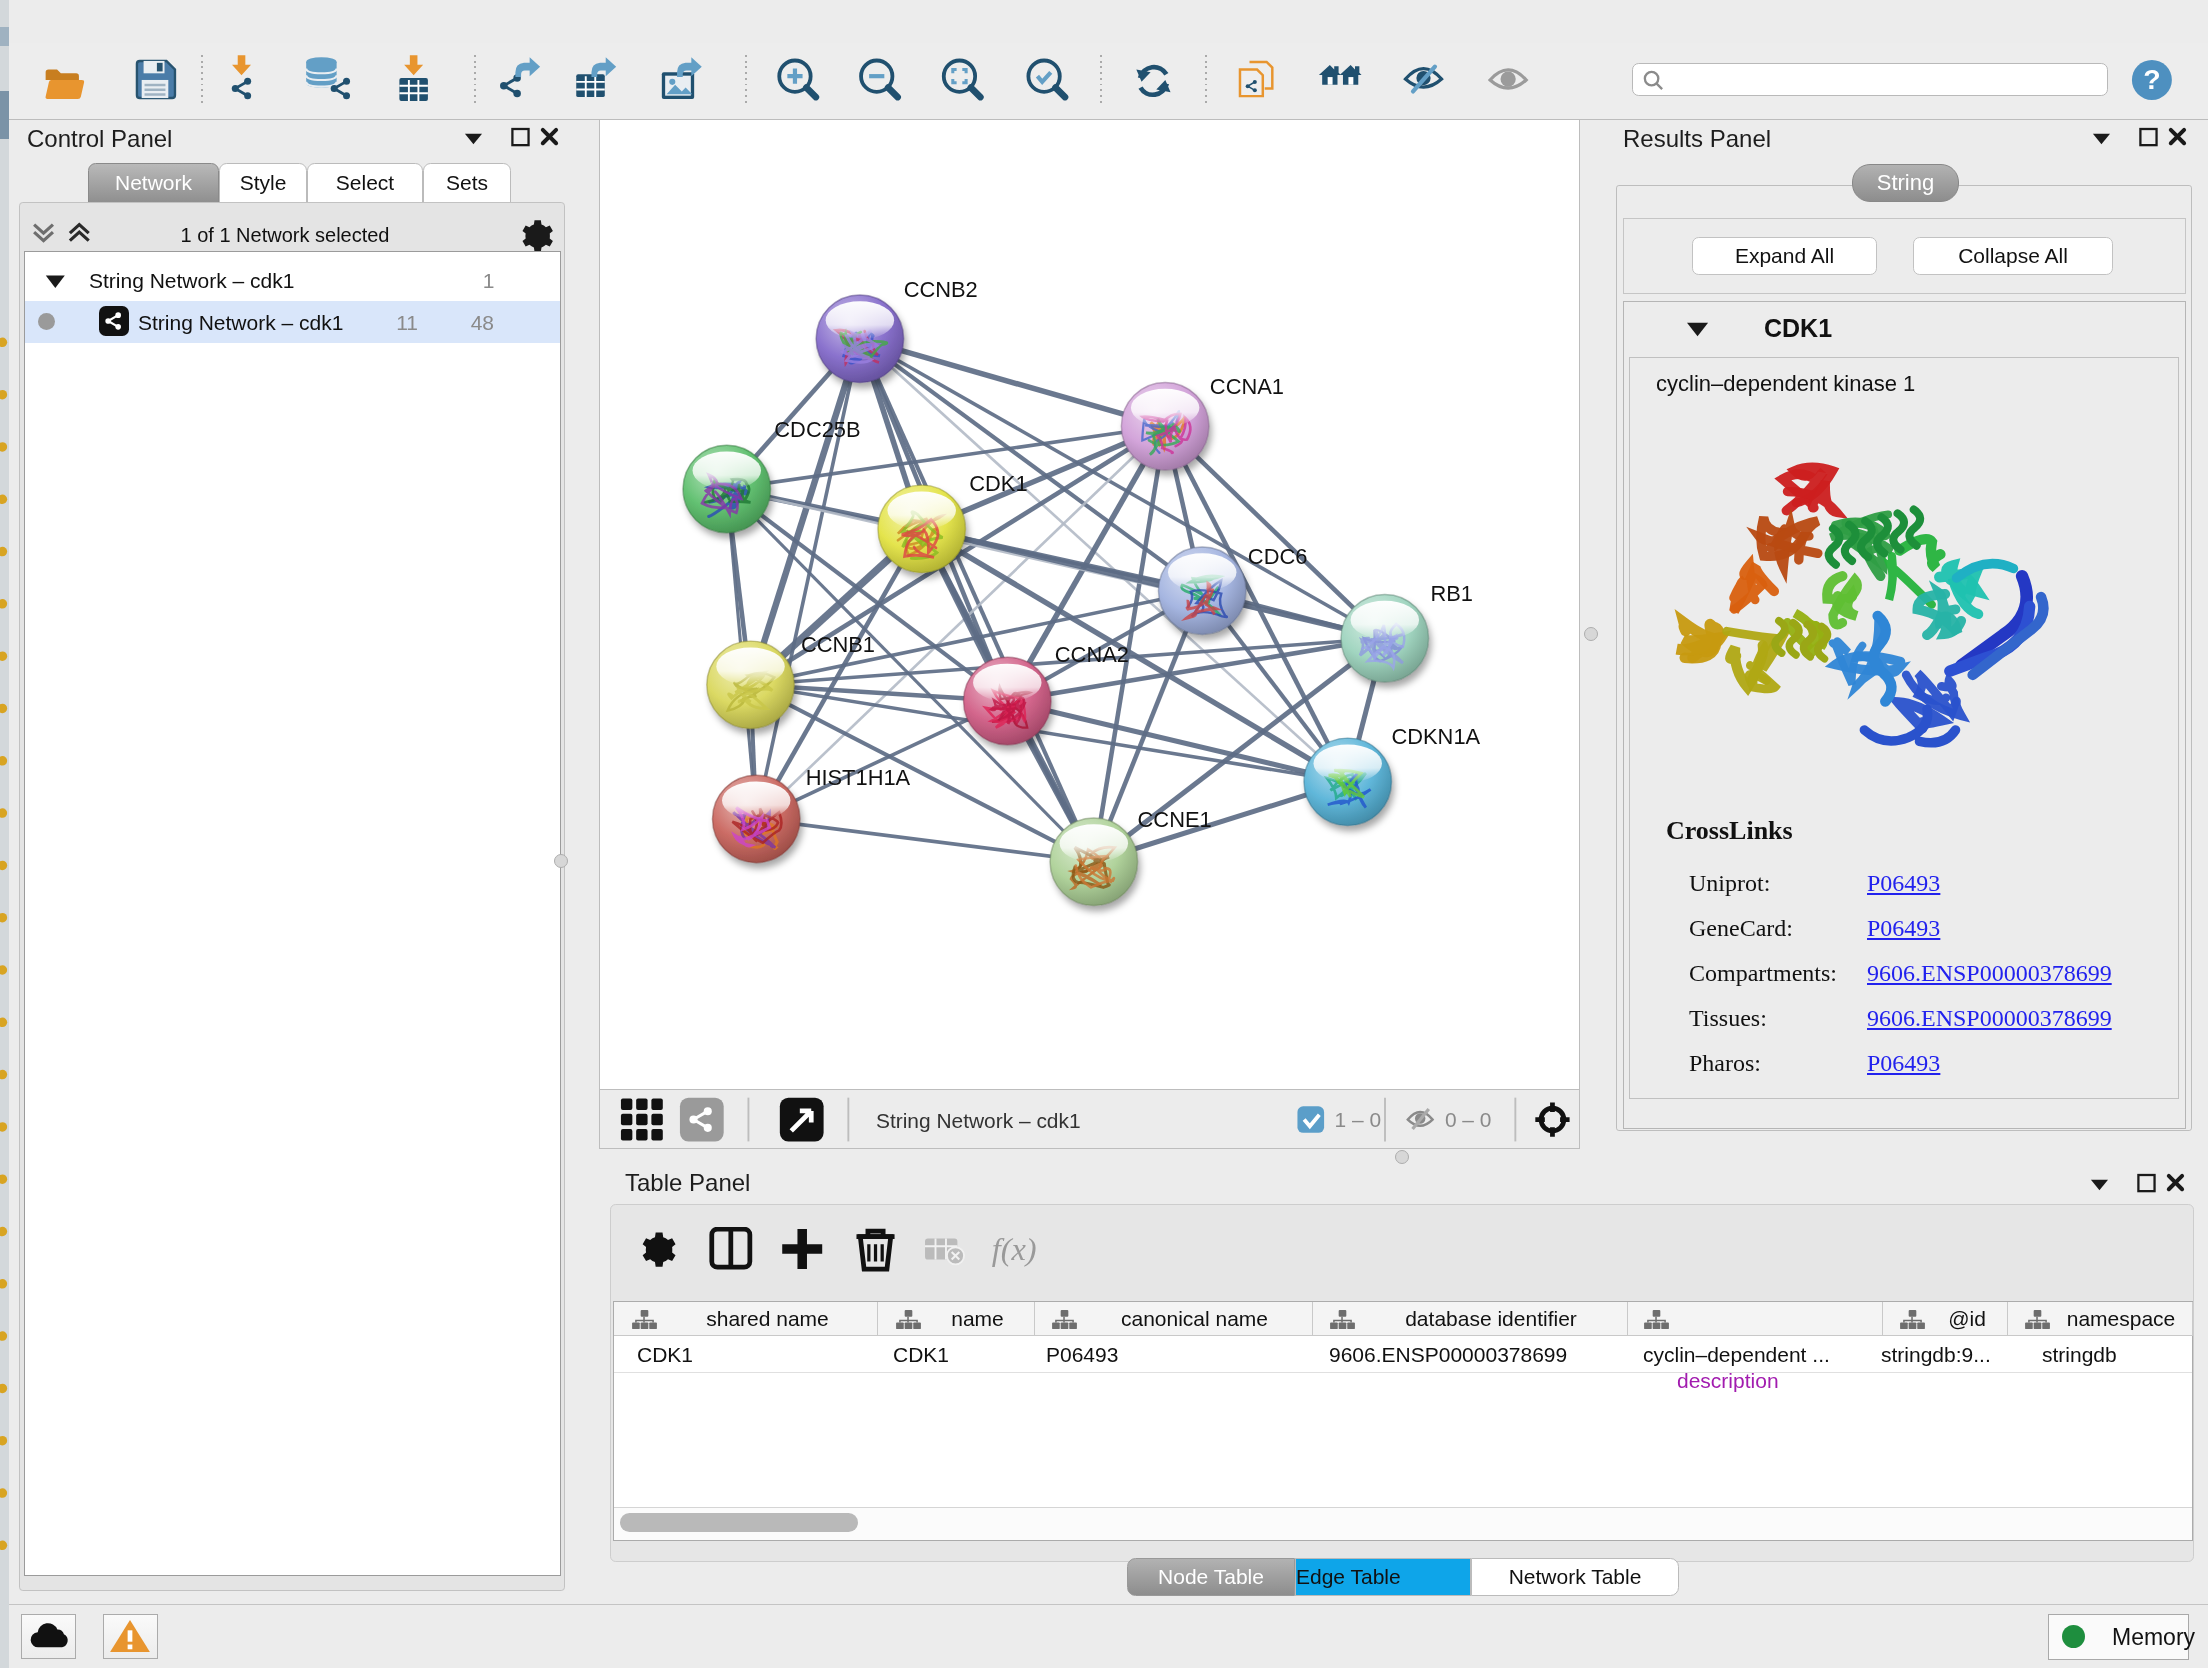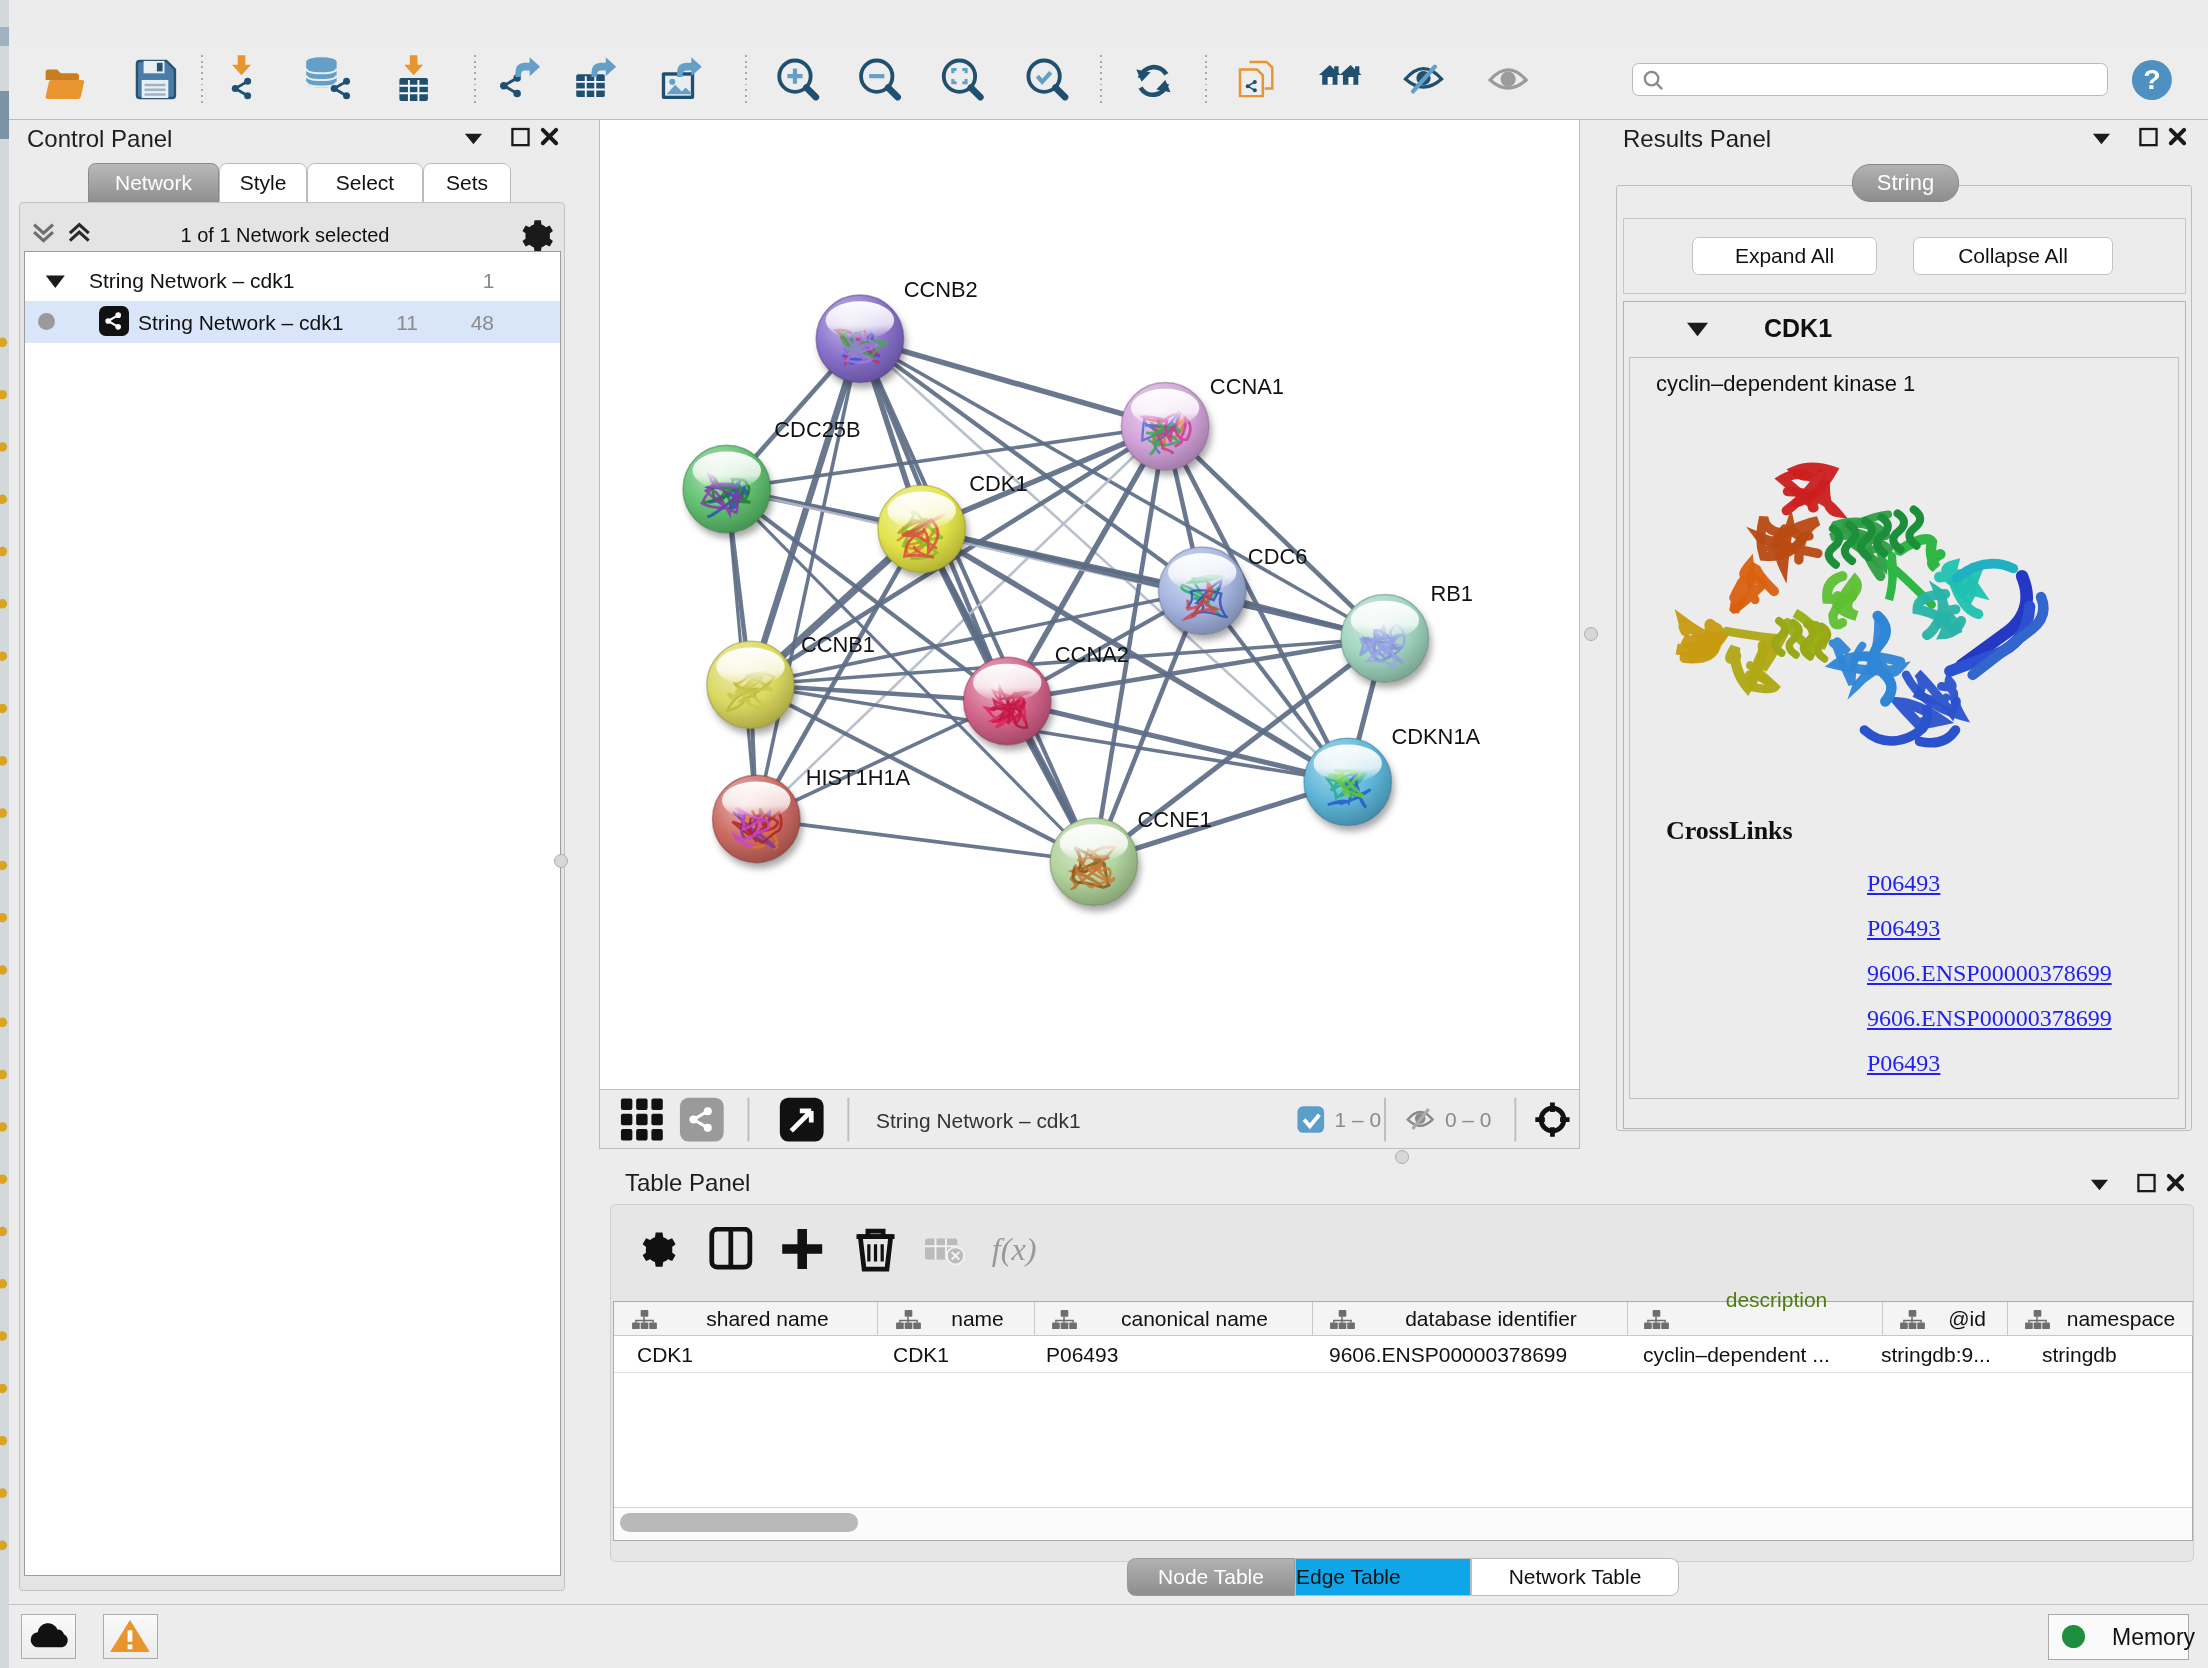--- a/index.html
+++ b/index.html
@@ -619,20 +619,23 @@
       <path d="M193 211 q12 8 1 17 q-11 8 2 17" fill="none" stroke="#9aa716" stroke-width="8" stroke-linecap="round"></path>
       <path d="M404 158 q16 38 -20 62 l-44 32" fill="none" stroke="#2438c4" stroke-width="13" stroke-linecap="round"></path>
       <path d="M412 190 q-2 42 -46 54 l-38 14" fill="none" stroke="#2d50d2" stroke-width="12" stroke-linecap="round"></path>
       <path d="M352 262 l62 -48 q18 -14 10 -34" fill="none" stroke="#3366cc" stroke-width="11" stroke-linecap="round"></path>
       <path d="M335 160 q30 -24 60 -10" fill="none" stroke="#1fb0c4" stroke-width="10" stroke-linecap="round"></path>
       <path d="M252 200 q16 14 2 30 q-14 16 4 30 q16 14 2 30" fill="none" stroke="#2f86d6" stroke-width="11" stroke-linecap="round"></path>
       <path d="M238 320 q20 18 46 8 q24 -10 20 -30 M296 332 q26 6 38 -12" fill="none" stroke="#2a52cc" stroke-width="10" stroke-linecap="round"></path>
     </svg>
 
 <div class="abs" style="left:1666px;top:816px;font-family:'Liberation Serif',serif;font-size:26px;font-weight:bold;color:#111">CrossLinks</div>
+<div class="abs" style="left:1689px;top:861px;font-family:'Liberation Serif',serif;font-size:24px;color:#111;line-height:45px">
+Uniprot:<br>GeneCard:<br>Compartments:<br>Tissues:<br>Pharos:
+</div>
 <div class="abs" style="left:1867px;top:861px;font-family:'Liberation Serif',serif;font-size:24px;color:#2222ee;line-height:45px;text-decoration:underline">
 P06493<br>P06493<br>9606.ENSP00000378699<br>9606.ENSP00000378699<br>P06493
 </div>
 
 <div class="abs ptitle" style="left:625px;top:1169px">Table Panel</div>
 <svg width="114" height="25" style="position:absolute;left:2089px;top:1172px" viewBox="0 0 120 26">
  <path d="M2 8 l18 0 -9 11z" fill="#1a1a1a"></path>
  <rect x="52" y="3" width="17" height="17" fill="none" stroke="#1a1a1a" stroke-width="2.4"></rect>
  <path d="M84 4 l14 14 M98 4 l-14 14" stroke="#1a1a1a" stroke-width="4.2" stroke-linecap="round"></path>
 </svg>
@@ -713,21 +716,21 @@
 <div class="abs" style="left:1627px;top:1302px;width:256px;height:34px;border-right:1px solid #c9c9c9"></div>
 <svg width="25" height="21" viewBox="0 0 26 22" style="position:absolute;left:1644px;top:1310px">
       <g fill="#6e6e6e">
         <rect x="9" y="0" width="8" height="7" rx="1"></rect>
         <rect x="0" y="13" width="8" height="7" rx="1"></rect>
         <rect x="9" y="13" width="8" height="7" rx="1"></rect>
         <rect x="18" y="13" width="8" height="7" rx="1"></rect>
         <path d="M12.5 7 v4 M4 13 v-2 h18 v2 M12.5 11 v2" stroke="#6e6e6e" stroke-width="1.6" fill="none"></path>
       </g>
     </svg>
-<div class="abs" style="left:1677px;top:1288px;width:199px;text-align:center;font-size:21px;color:#4d7c0f">description</div>
+<div class="abs" style="left:1677px;top:1369px;width:199px;text-align:left;font-size:21px;color:#a21caf">description</div>
 <div class="abs" style="left:1883px;top:1302px;width:125px;height:34px;border-right:1px solid #c9c9c9"></div>
 <svg width="25" height="21" viewBox="0 0 26 22" style="position:absolute;left:1900px;top:1310px">
       <g fill="#6e6e6e">
         <rect x="9" y="0" width="8" height="7" rx="1"></rect>
         <rect x="0" y="13" width="8" height="7" rx="1"></rect>
         <rect x="9" y="13" width="8" height="7" rx="1"></rect>
         <rect x="18" y="13" width="8" height="7" rx="1"></rect>
         <path d="M12.5 7 v4 M4 13 v-2 h18 v2 M12.5 11 v2" stroke="#6e6e6e" stroke-width="1.6" fill="none"></path>
       </g>
     </svg>

